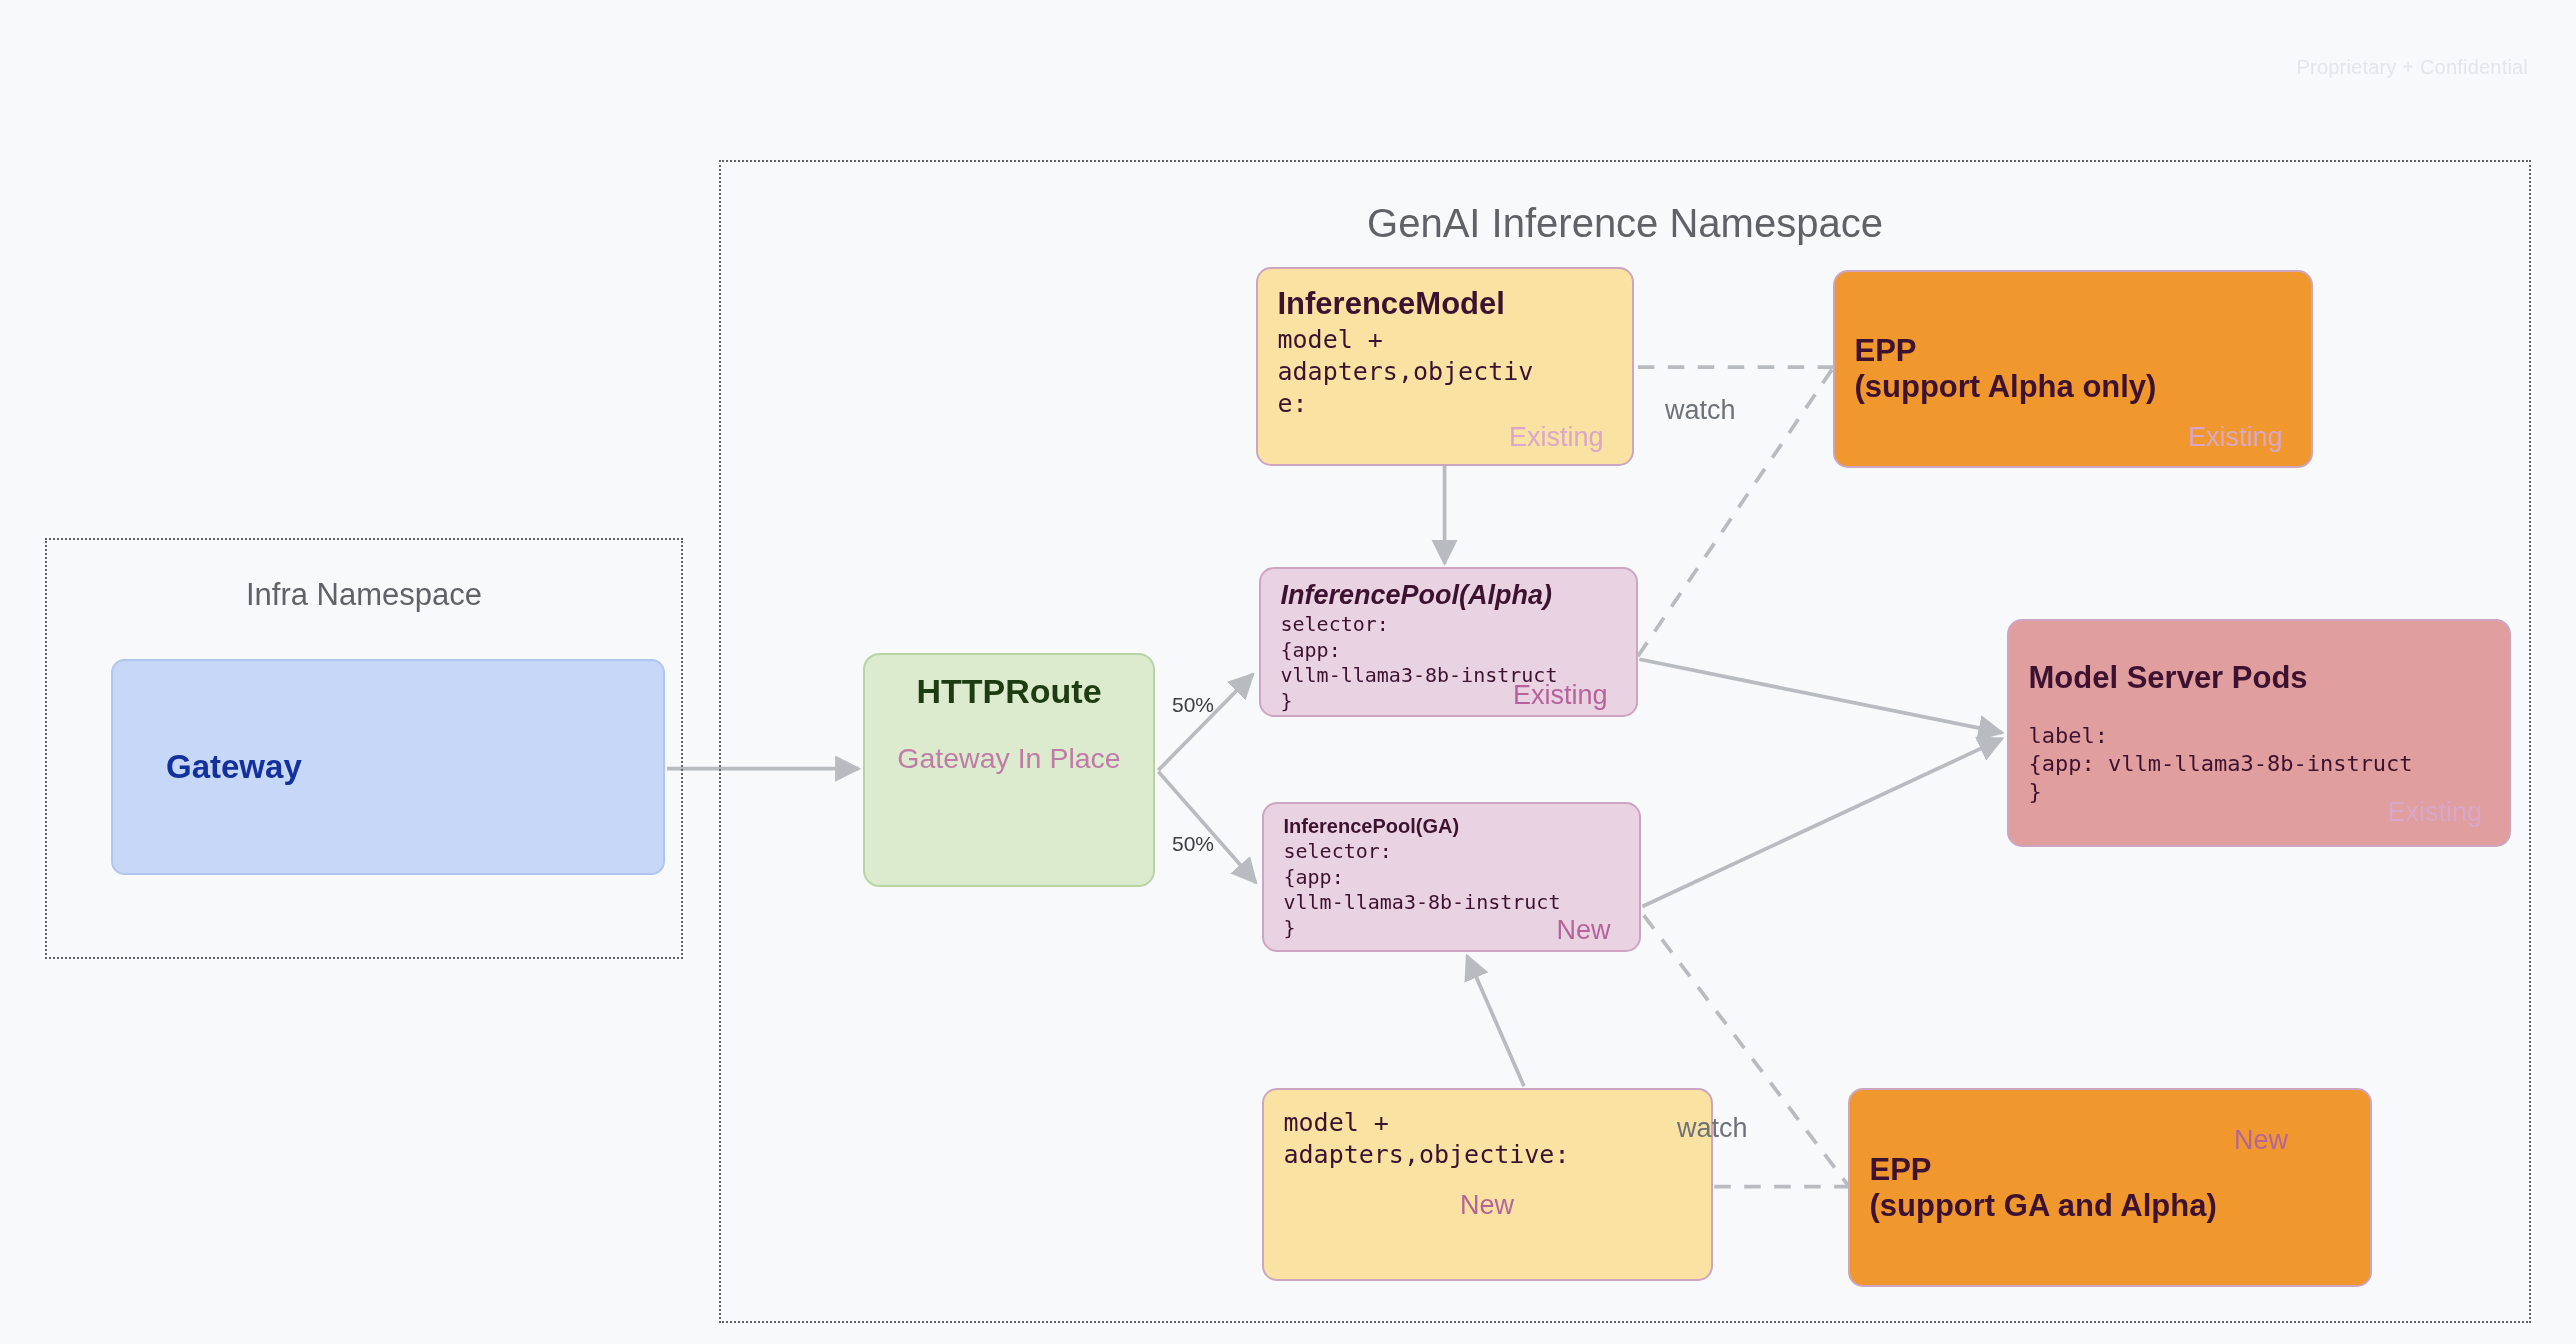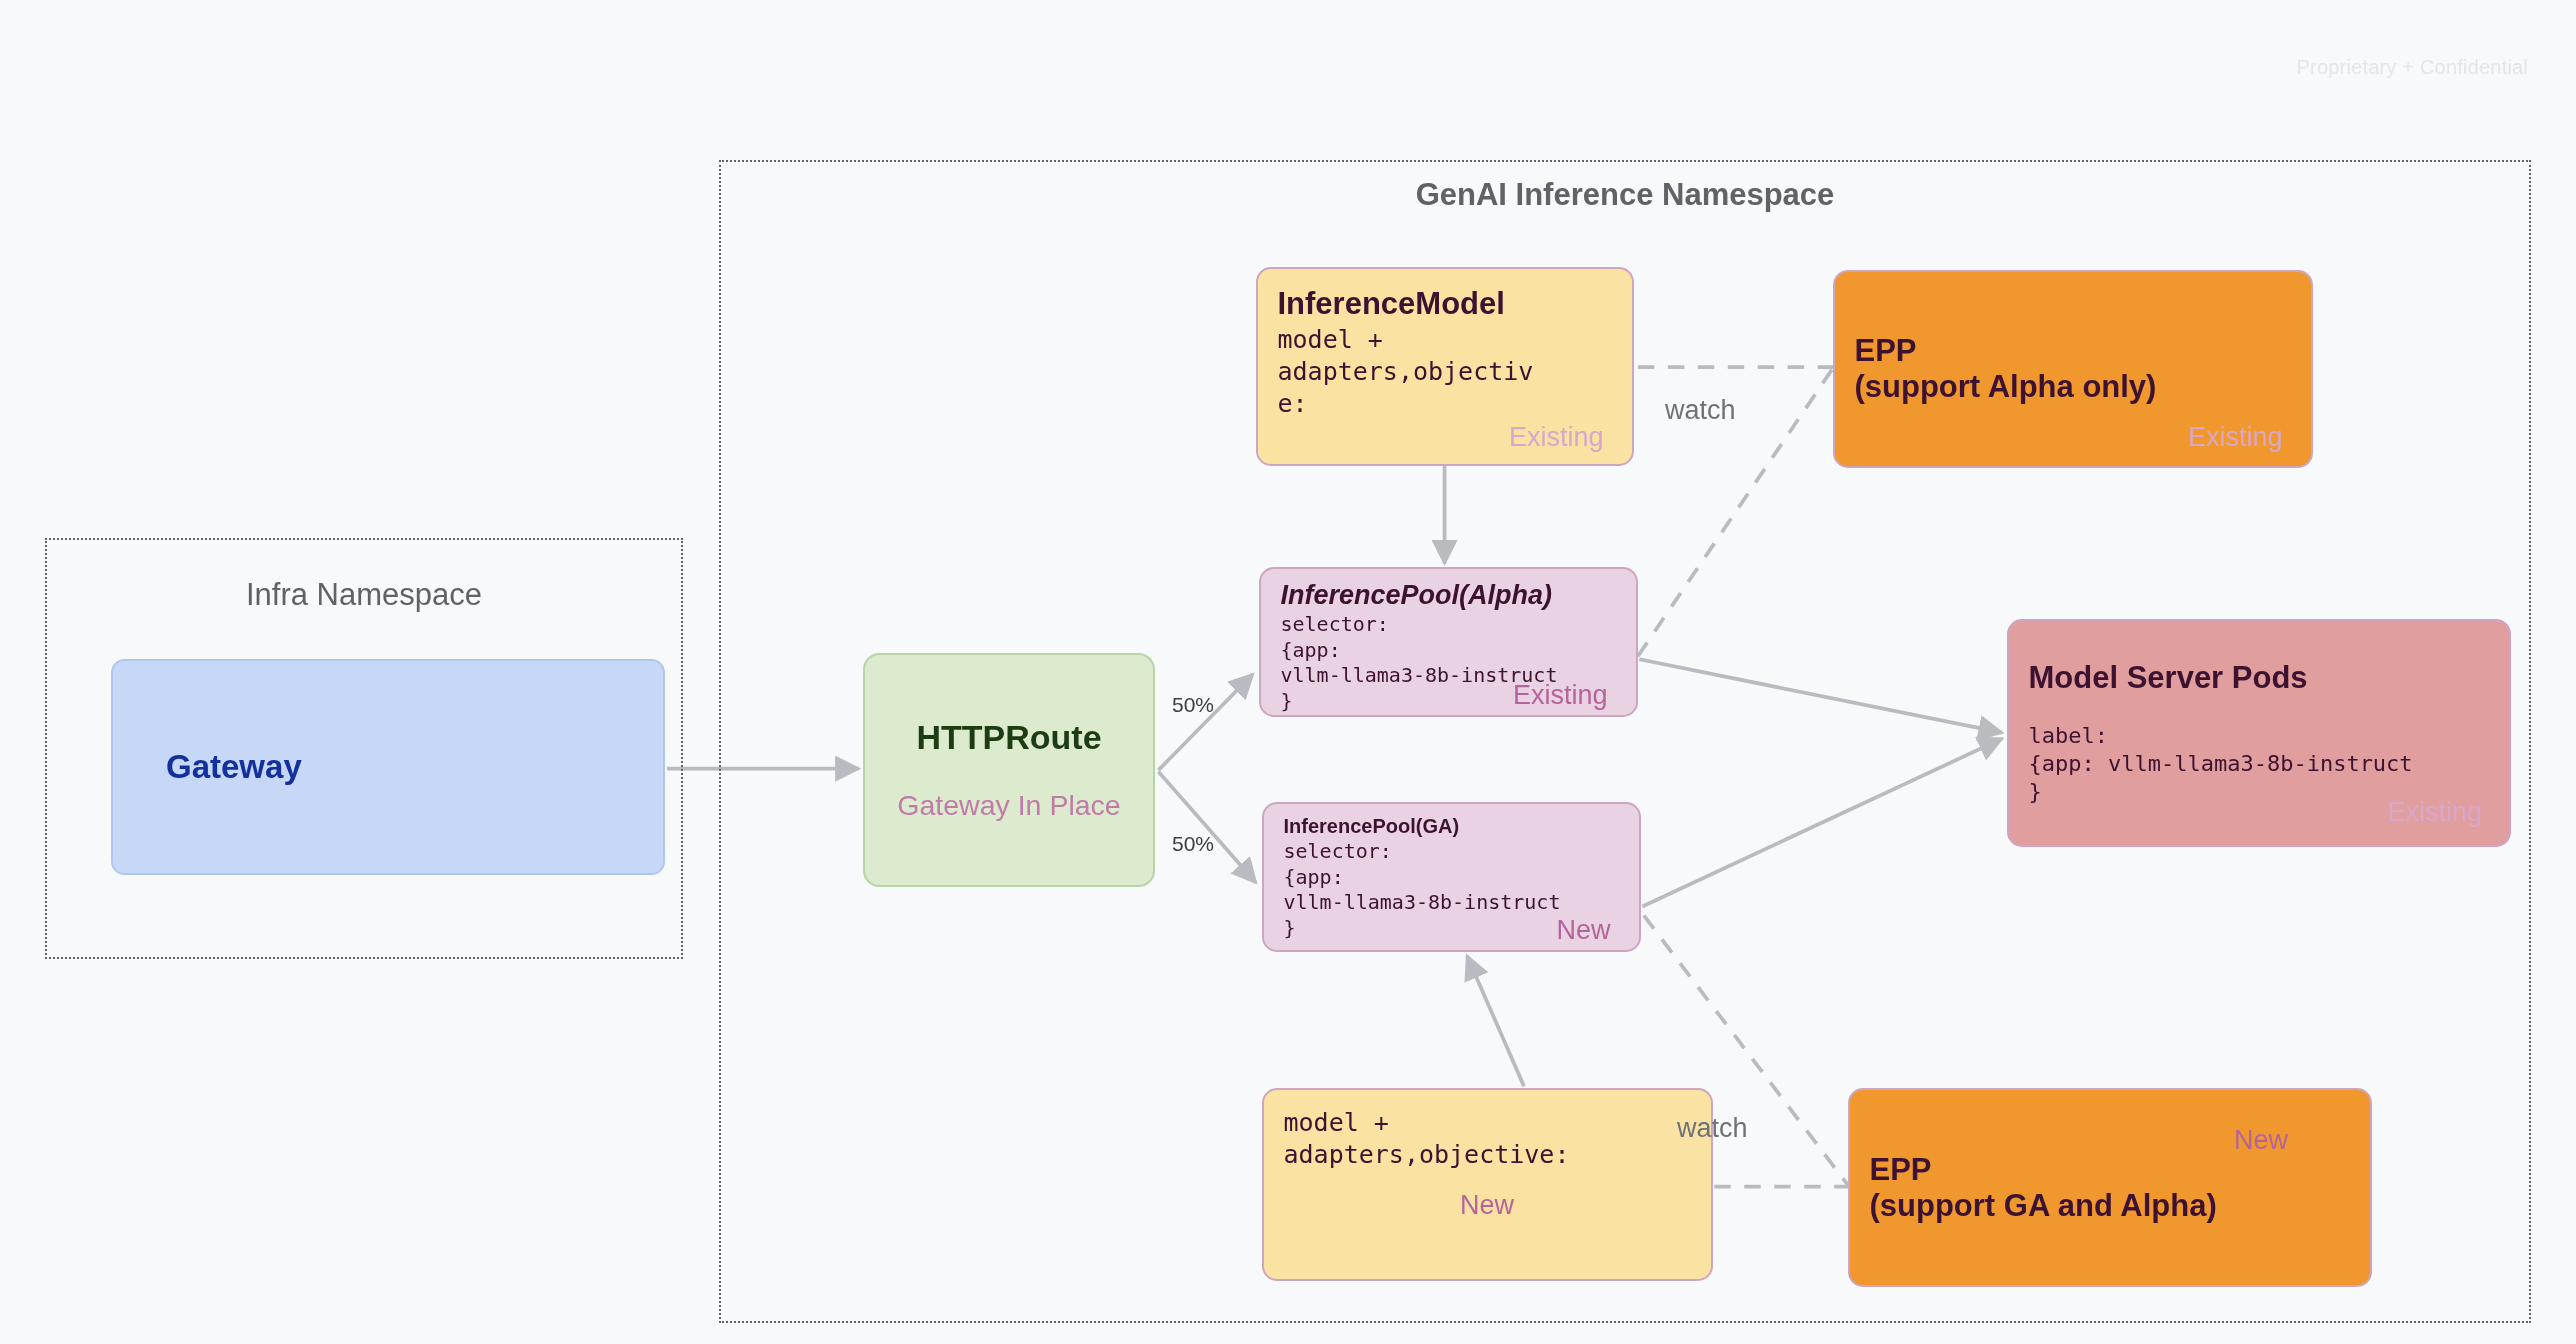--- a/index.html
+++ b/index.html
@@ -39,21 +39,21 @@
     width: 100%;
     text-align: center;
     color: #5f6368;
     font-size: 31px;
     font-weight: 400;
     white-space: nowrap;
   }
   #infra-ns { left: 45px; top: 538px; width: 638px; height: 421px; }
   #infra-ns .ns-title { top: 37px; }
   #genai-ns { left: 719px; top: 160px; width: 1812px; height: 1163px; }
-  #genai-ns .ns-title { top: 15px; font-size: 31px; font-weight: bold; }
+  #genai-ns .ns-title { top: 39px; font-size: 40px; }
 
   
   .node {
     position: absolute;
     box-sizing: border-box;
     border-radius: 15px;
     border: 2.2px solid #cda5c0;
     padding: 16.5px 19.5px;
     overflow: hidden;
   }
@@ -84,21 +84,21 @@
     left: 111px; top: 659px; width: 554px; height: 216px;
     background: #c7d7f7; border: 2.2px solid #b1c6ef; border-radius: 13.5px;
     display: flex; align-items: center; padding-left: 35px;
   }
   #gateway .title { font-size: 33px; color: #12319c; padding-left: 18px; }
 
   
   #httproute {
     left: 863px; top: 653px; width: 292px; height: 234px;
     background: #dceace; border: 2.2px solid #b9d4a4; border-radius: 16.5px;
-    display: flex; flex-direction: column; align-items: center; justify-content: center;
+    display: flex; flex-direction: column; align-items: center; 
   }
   #httproute .title { font-size: 34px; color: #1d3c12; }
   #httproute .sub { font-size: 28.5px; color: #c07ba8; margin-top: 31px; }
 
   
   #inference-model {
     left: 1256px; top: 267px; width: 378px; height: 199px;
     background: #fae3a2;
   }
   #inference-model .title { font-size: 31px; margin-bottom: 3px; }

